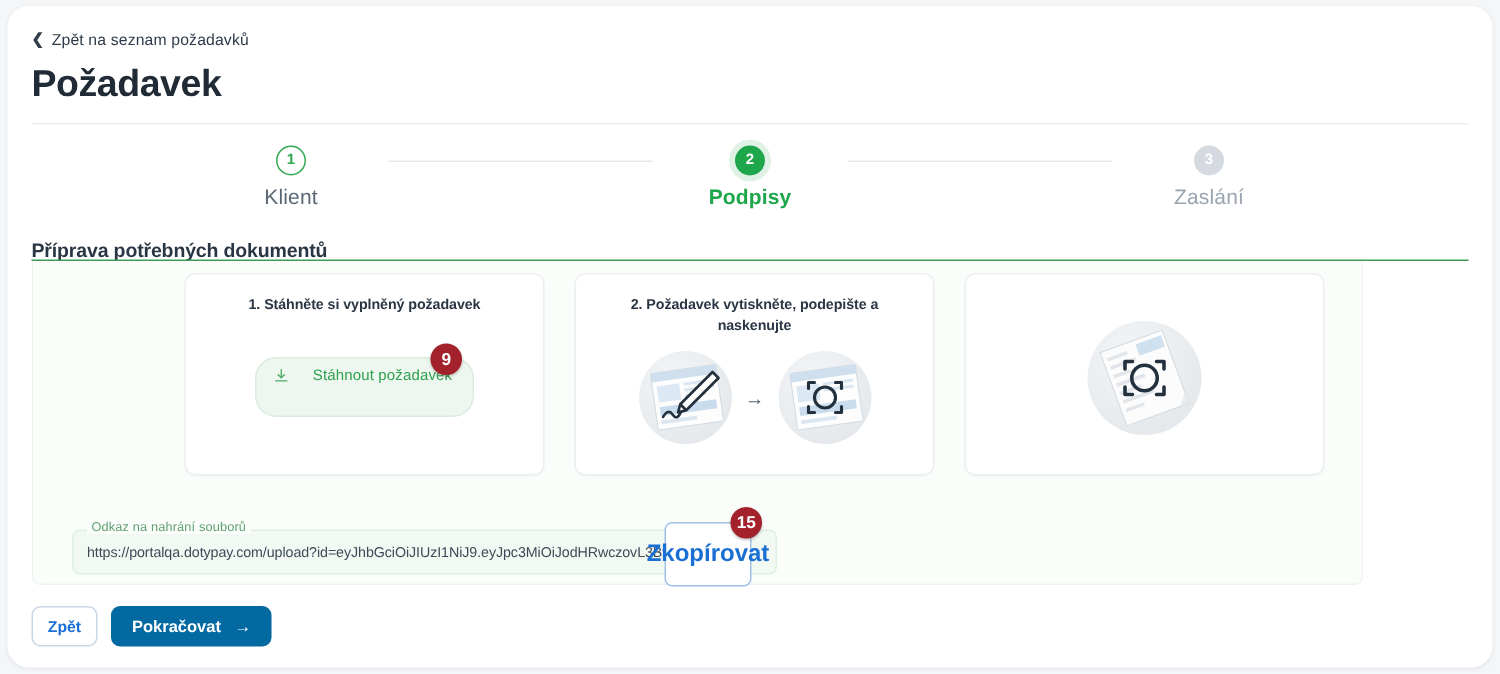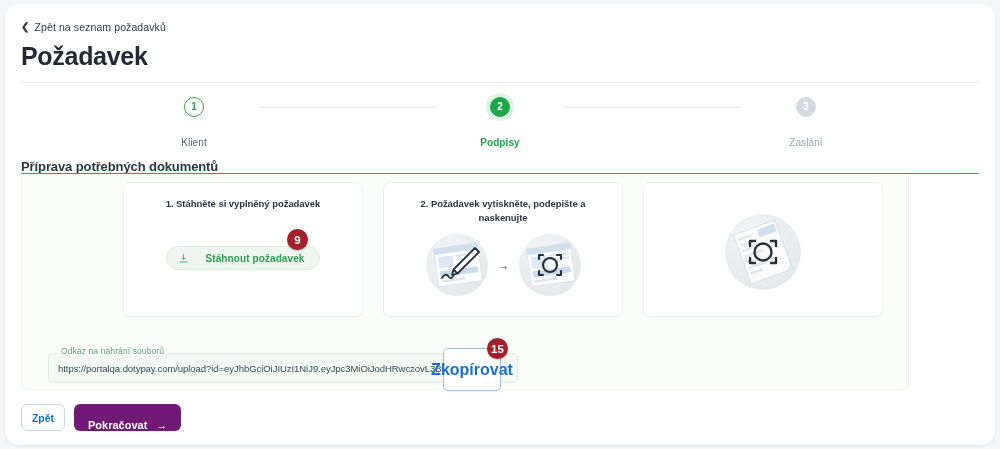--- a/index.html
+++ b/index.html
@@ -64,21 +64,21 @@
     border: 1.4px solid #2fa84f; color: #2fa84f; background: #ffffff;
   }
   .step-bubble.active {
     background: #1ea64a; color: #ffffff; border: 1.4px solid #1ea64a;
     box-shadow: 0 0 0 4px rgba(30,166,74,.14);
   }
   .step-bubble.todo {
     background: #d4dae0; color: #ffffff; border: 1.4px solid #d4dae0;
   }
   .step-label {
-    margin-top: 20px; font-size: 10px; letter-spacing: .1px;
+    margin-top: 6px; font-size: 14px; letter-spacing: .1px;
   }
   .step-label.done { color: #5a6775; }
   .step-label.active { color: #1ea64a; font-weight: 600; }
   .step-label.todo { color: #9aa5b1; }
   .step-line {
     flex: 0 0 auto; width: 176px; height: 1px; background: #e3e8ed;
     margin-top: 10px;
   }
 
   
@@ -121,22 +121,22 @@
   .card-body {
     flex: 1; display: flex; align-items: center; justify-content: center;
     width: 100%; position: relative;
   }
 
   
   .dl-btn {
     position: relative;
     display: inline-flex; align-items: center; gap: 16px;
     background: #eef7ef; border: 1px solid #dcebdf;
-    border-radius: 14px; padding: 6px 14px 5px 11px;
-    color: #2fa04f; font-size: 10px; font-weight: 700;
+    border-radius: 14px; padding: 6px 14px 21px 11px;
+    color: #2fa04f; font-size: 10px; font-weight: 400;
     cursor: pointer; letter-spacing: .1px;
   }
   .dl-icon { display: block; width: 11px; height: 11px; opacity: .85; }
 
   
   .illus-row { display: flex; align-items: center; gap: 9px; }
   .circ {
     width: 62px; height: 62px; border-radius: 50%;
     background: radial-gradient(circle at 38% 32%, #f3f5f7 0%, #e8ebee 62%, #dfe3e7 100%);
     display: flex; align-items: center; justify-content: center;
@@ -186,23 +186,23 @@
   }
   .btn-back {
     width: 44px; height: 27px;
     border: 1px solid #c9d6e5; border-radius: 6px; background: #ffffff;
     color: #1a6fd4; font-size: 10.5px; font-weight: 600;
     display: flex; align-items: center; justify-content: center;
     cursor: pointer;
   }
   .btn-next {
     height: 27px; padding: 0 14px;
-    background: #701a75; border: none; border-radius: 6px;
+    background: #0369a1; border: none; border-radius: 6px;
     color: #ffffff; font-size: 11px; font-weight: 700;
-    display: flex; align-items: flex-end; gap: 9px;
+    display: flex; align-items: center; gap: 9px;
     cursor: pointer;
   }
   .btn-next .arw { font-size: 11px; font-weight: 400; }
 
   
   .badge {
     position: absolute;
     width: 21px; height: 21px; border-radius: 50%;
     background: #a3212b; color: #ffffff;
     font-size: 11.5px; font-weight: 700;

